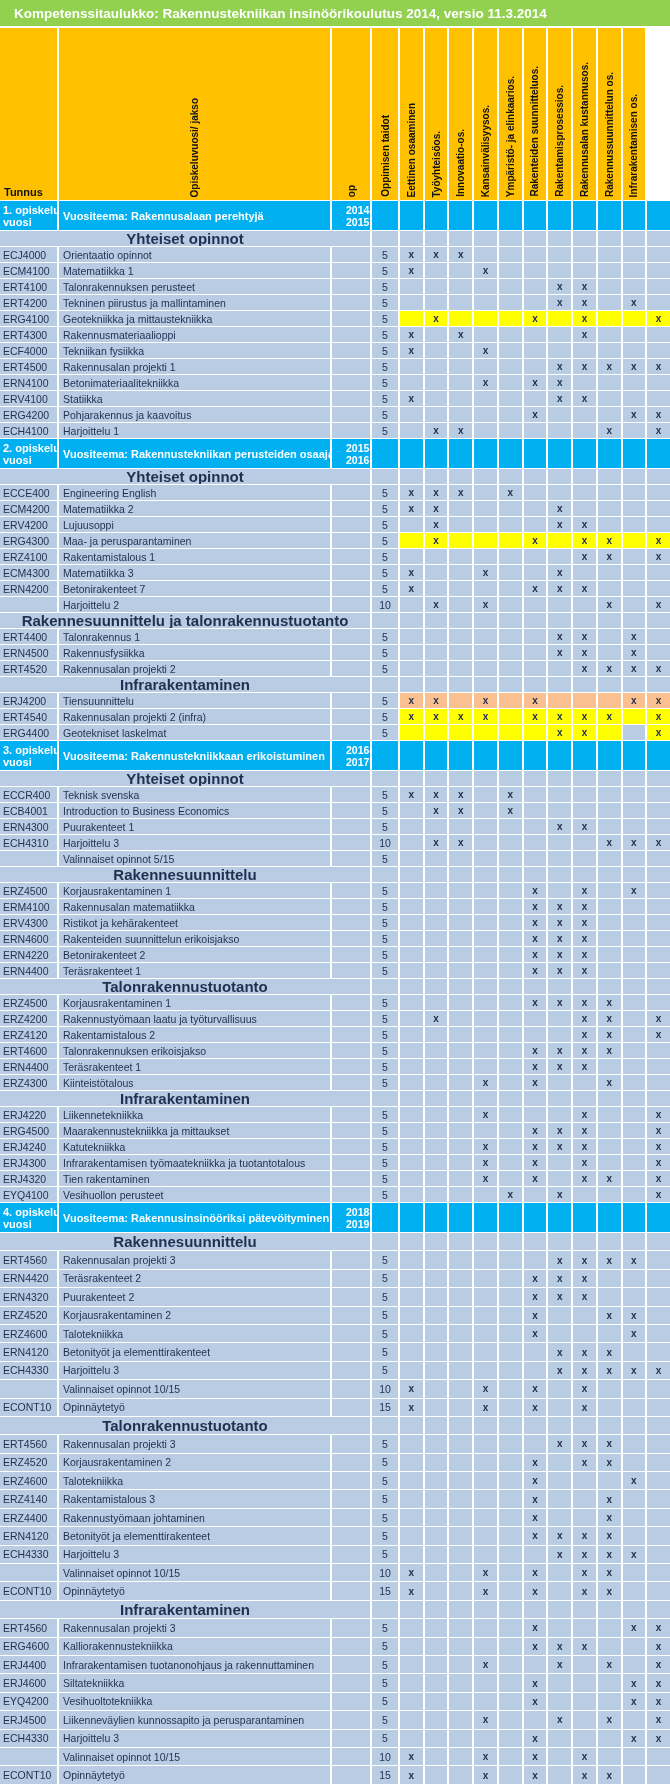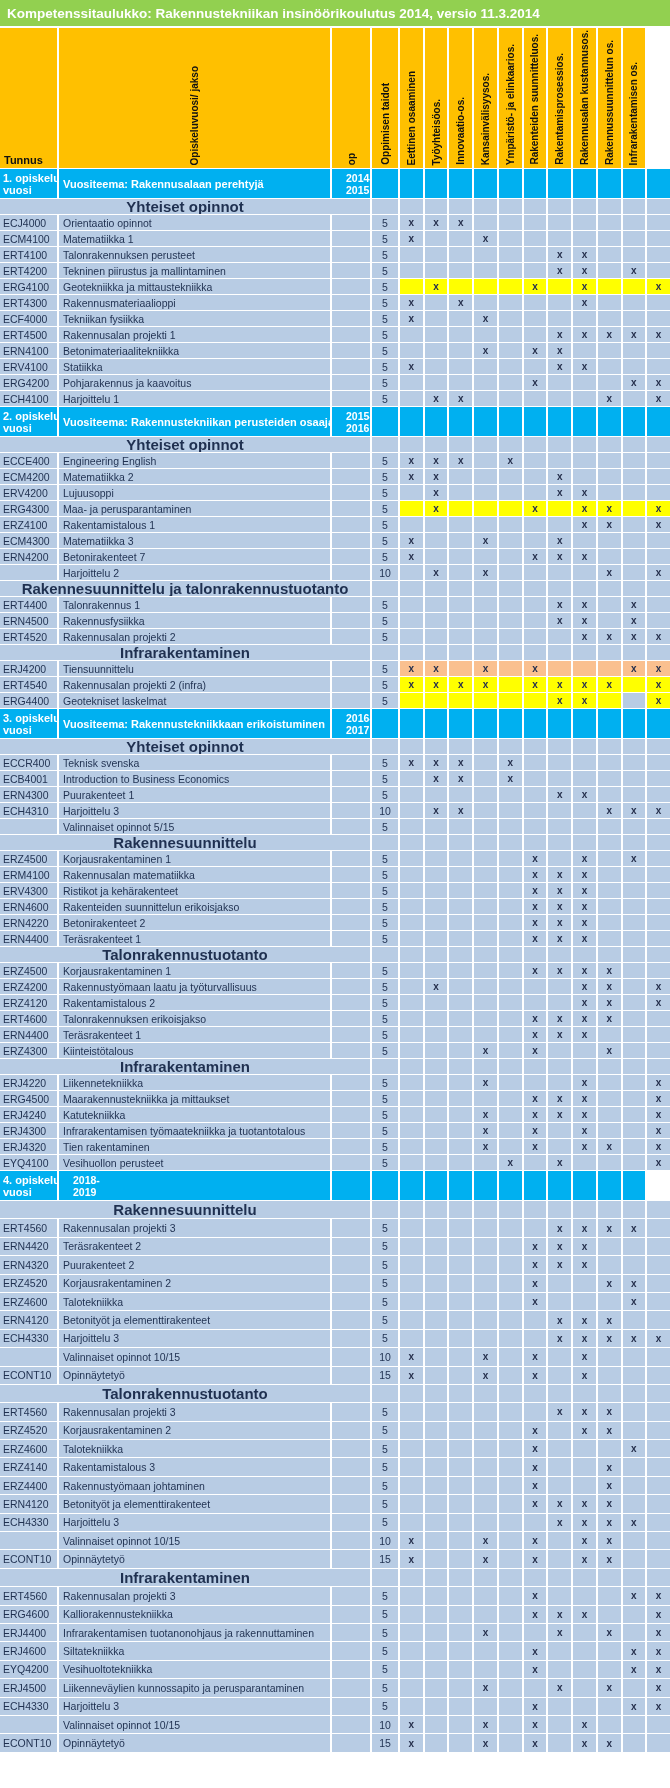--- a/index.html
+++ b/index.html
@@ -1,23 +1,23 @@
 <!DOCTYPE html>
 <html><head>
 <meta charset="utf-8">
 <style>
   html,body{margin:0;padding:0;}
   body{width:670px;height:1788px;overflow:hidden;background:#fff;
        font-family:"Liberation Sans", sans-serif;}
   .title-bar{height:26px;background:#92D050;color:#fff;font-weight:bold;
-    font-size:13.5px;display:flex;align-items:center;padding-left:7px;
+    font-size:13.5px;display:flex;align-items:center;padding-left:14px;
     box-sizing:border-box;}
   .grid-row{display:grid;grid-template-columns:57px 271px 38px 26px repeat(11,1fr);
     column-gap:2px;background:#fff;margin-top:1px;}
-  .hdr{height:140px;margin-top:2px;}
+  .hdr{height:172px;margin-top:2px;}
   .hcell{background:#FFC000;display:flex;}
   .hlab{align-items:flex-end;font-weight:bold;font-size:11px;color:#111;
     padding:0 0 2px 4px;box-sizing:border-box;}
   .rotc{align-items:flex-end;justify-content:center;padding-bottom:3px;box-sizing:border-box;}
   .rot{writing-mode:vertical-rl;transform:rotate(180deg);font-weight:bold;
     font-size:10px;color:#111;white-space:nowrap;}
   .row{height:15px;}
   .row.y4{height:17.4px;}
   .row.banner{height:29px;}
   .c{background:#B8CCE4;font-size:10.5px;color:#1F3050;display:flex;
@@ -1105,20 +1105,21 @@
       <div class="c mark"></div>
       <div class="c mark"></div>
       <div class="c mark"></div>
       <div class="c mark">x</div>
     </div>
     <div class="grid-row row banner">
       <div class="c bc lines">
         <div class="">4. opiskelu-</div>
         <div class="">vuosi</div>
       </div>
+      <div class="c bc name">Vuositeema: Rakennusinsinööriksi pätevöityminen</div>
       <div class="c bc range">
         <div class="">2018-</div>
         <div class="">2019</div>
       </div>
       <div class="c bc"></div>
       <div class="c bc"></div>
       <div class="c bc"></div>
       <div class="c bc"></div>
       <div class="c bc"></div>
       <div class="c bc"></div>

